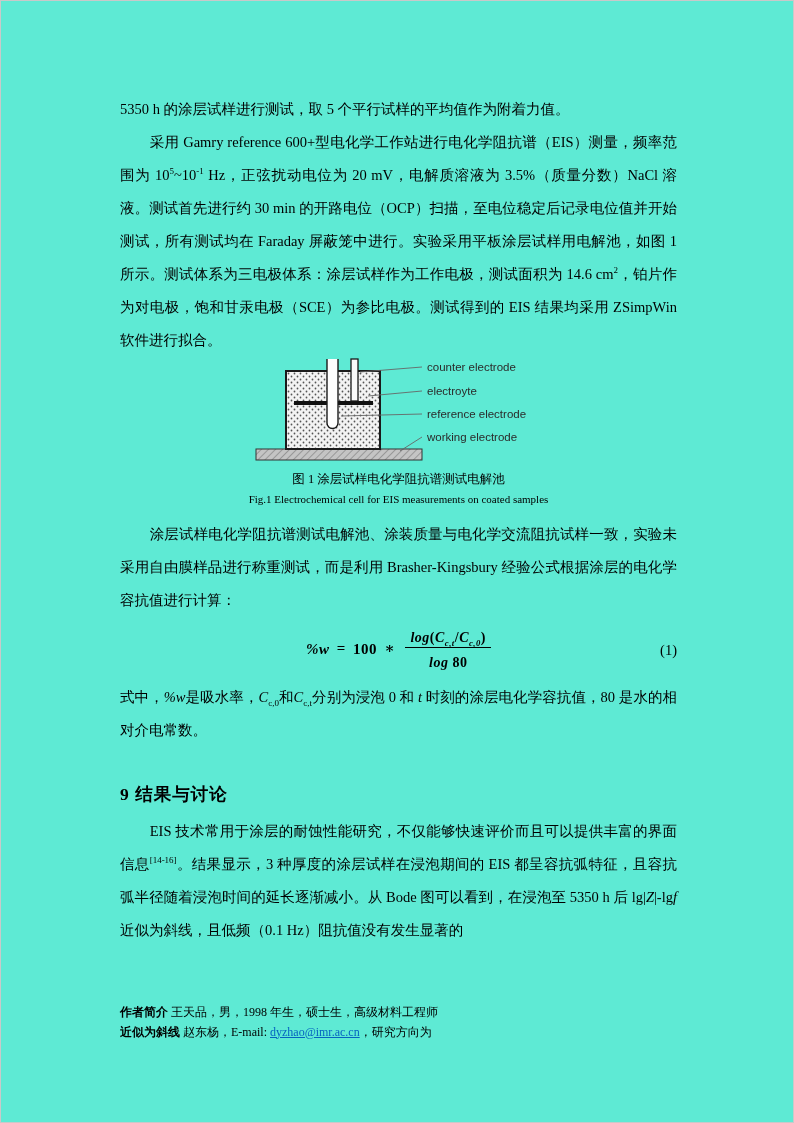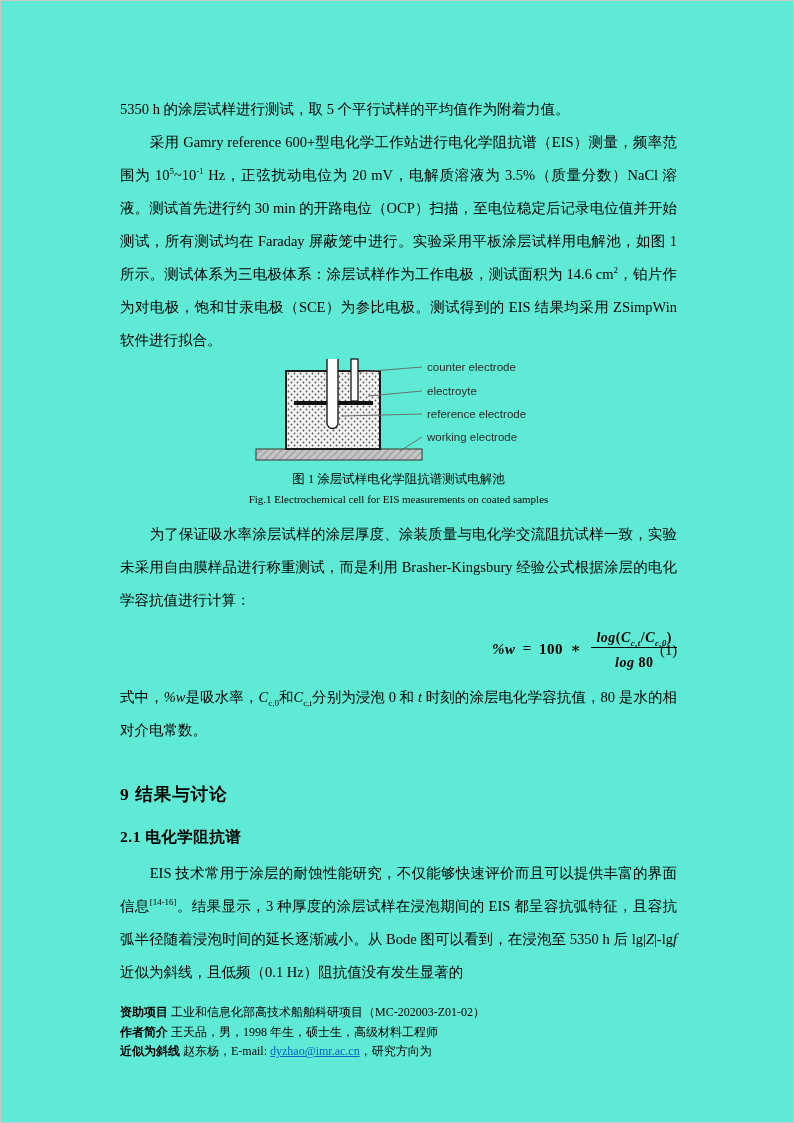--- a/index.html
+++ b/index.html
@@ -21,21 +21,21 @@
   .cell-svg { display:block; margin-left:134px; }
   .leader { stroke:#666; stroke-width:0.9; }
   .figlabel { font-family:"Liberation Sans","DejaVu Sans",sans-serif; font-size:11.5px; fill:#2b2b2b; }
   .caption { text-align:center; }
   .cap-zh { font-size:12.5px; line-height:20px; }
   .cap-en { font-size:11px; line-height:21px; }
   .after-fig { margin-top:8px; }
   .equation-block {
     position:relative; margin:4px 0 2px 0;
     text-align:center; min-height:58px;
-    display:flex; align-items:center; justify-content:flex-end;
+    display:flex; align-items:center; justify-content:center;
   }
   .eq { font-size:15px; font-weight:600; letter-spacing:0.5px; }
   .eq-lhs, .eq .it { font-style:italic; }
   .eq-op { padding:0 3px; }
   .frac { display:inline-flex; flex-direction:column; vertical-align:middle; text-align:center; font-size:14px; margin-left:3px; }
   .frac .num { border-bottom:1.4px solid #000; padding:0 5px 1px 5px; }
   .frac .den { padding-top:7px; }
   .frac i { font-style:italic; }
   .frac sub { font-style:italic; }
   .eq-number { position:absolute; right:0; top:50%; transform:translateY(-50%); font-size:14.5px; font-weight:400; }
@@ -91,44 +91,42 @@
         <text class="figlabel" x="173" y="61">reference electrode</text>
         <text class="figlabel" x="173" y="84">working electrode</text>
       </svg>
 
       <div class="caption">
         <div class="cap-zh">图 1  涂层试样电化学阻抗谱测试电解池</div>
         <div class="cap-en">Fig.1 Electrochemical cell for EIS measurements on coated samples</div>
       </div>
     </div>
 
-    <p class="body-text indent after-fig">为了保证吸水率涂层试样的涂层厚度、涂装质量与电化学交流阻抗试样一致，实验未采用自由膜样品进行称重测试，而是利用 Brasher-Kingsbury 经验公式根据涂层的电化学容抗值进行计算：</p>
+    <p class="body-text indent after-fig">涂层试样电化学阻抗谱测试电解池、涂装质量与电化学交流阻抗试样一致，实验未采用自由膜样品进行称重测试，而是利用 Brasher-Kingsbury 经验公式根据涂层的电化学容抗值进行计算：</p>
 
     <div class="equation-block">
       <span class="eq">
         <span class="eq-lhs">%w</span>
         <span class="eq-op">=</span>
         <span class="eq-coef">100</span>
         <span class="eq-op">∗</span>
         <span class="frac">
           <span class="num"><i>log</i>(<i>C</i><sub>c,t</sub>/<i>C</i><sub>c,0</sub>)</span>
           <span class="den"><i>log</i> 80</span>
         </span>
       </span>
       <span class="eq-number">(1)</span>
     </div>
 
     <p class="body-text">式中，<i>%w</i>是吸水率，<i>C</i><sub>c,0</sub>和<i>C</i><sub>c,t</sub>分别为浸泡 0 和 <i>t</i> 时刻的涂层电化学容抗值，80 是水的相对介电常数。</p>
 
     <h2 class="h-section">9 结果与讨论</h2>
 
-    <h3 class="h-subsection">2.1 电化学阻抗谱</h3>
 
     <p class="body-text indent p5">EIS 技术常用于涂层的耐蚀性能研究，不仅能够快速评价而且可以提供丰富的界面信息<sup>[14-16]</sup>。结果显示，3 种厚度的涂层试样在浸泡期间的 EIS 都呈容抗弧特征，且容抗弧半径随着浸泡时间的延长逐渐减小。从 Bode 图可以看到，在浸泡至 5350 h 后 lg|<i>Z</i>|-lg<i>f</i> 近似为斜线，且低频（0.1 Hz）阻抗值没有发生显著的</p>
 
   </div>
 
   <div class="footer">
-    <div><b>资助项目</b> 工业和信息化部高技术船舶科研项目（MC-202003-Z01-02）</div>
     <div><b>作者简介</b> 王天品，男，1998 年生，硕士生，高级材料工程师</div>
     <div><b>近似为斜线</b> 赵东杨，E-mail: <a href="#" class="link">dyzhao@imr.ac.cn</a>，研究方向为</div>
   </div>
 </div>
 
 </body></html>

